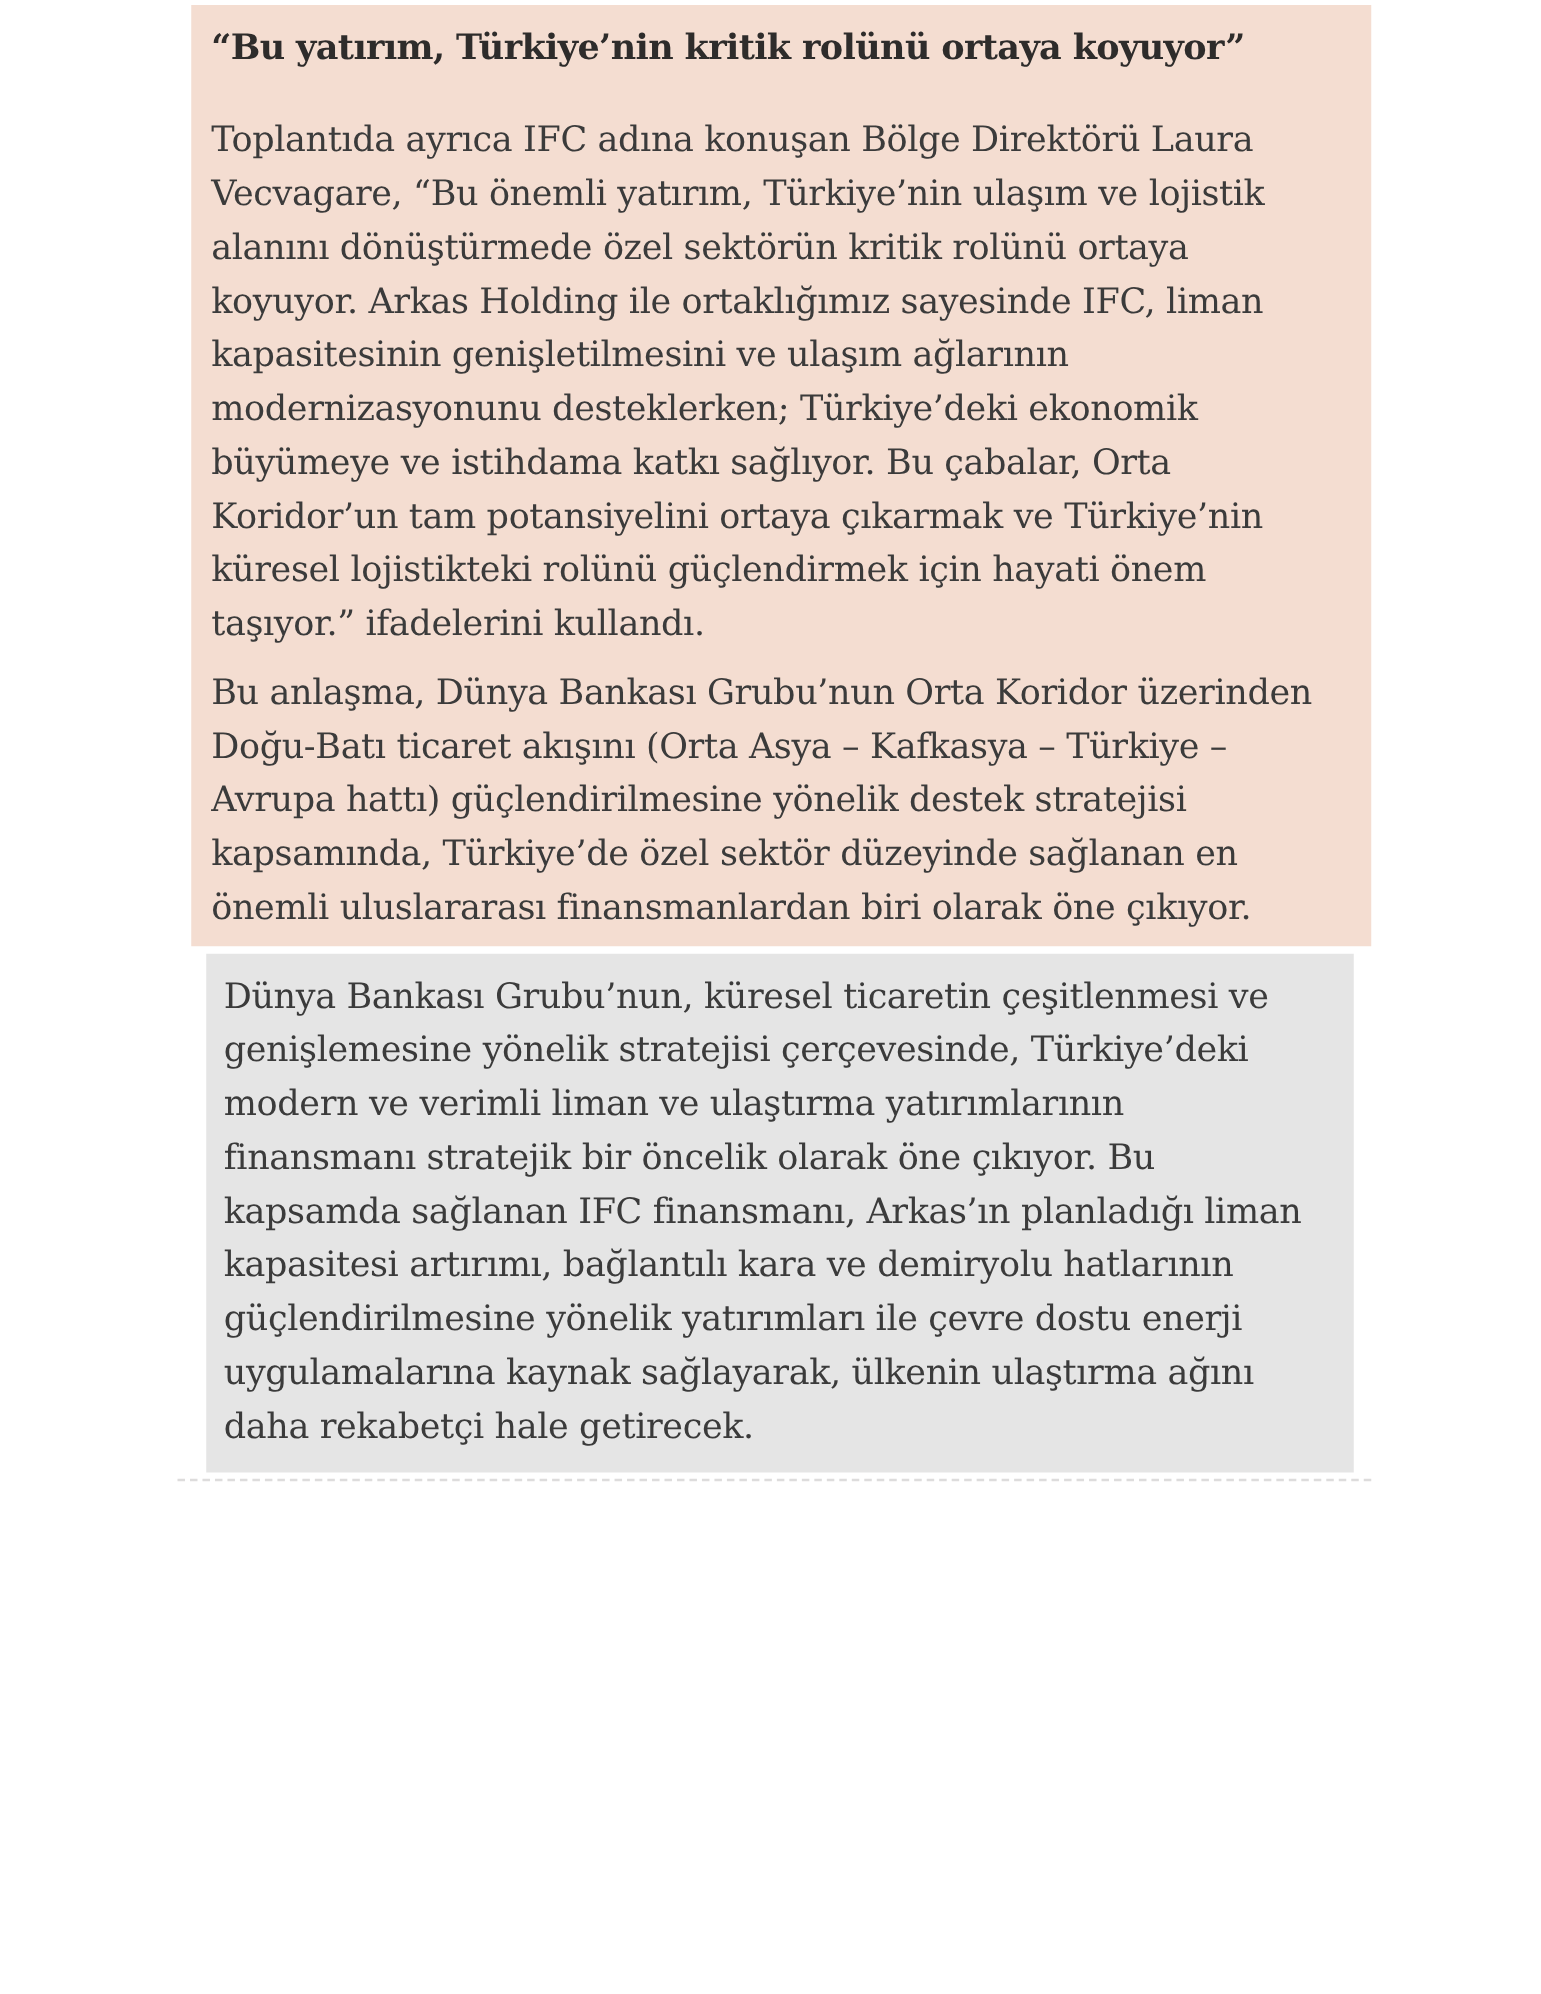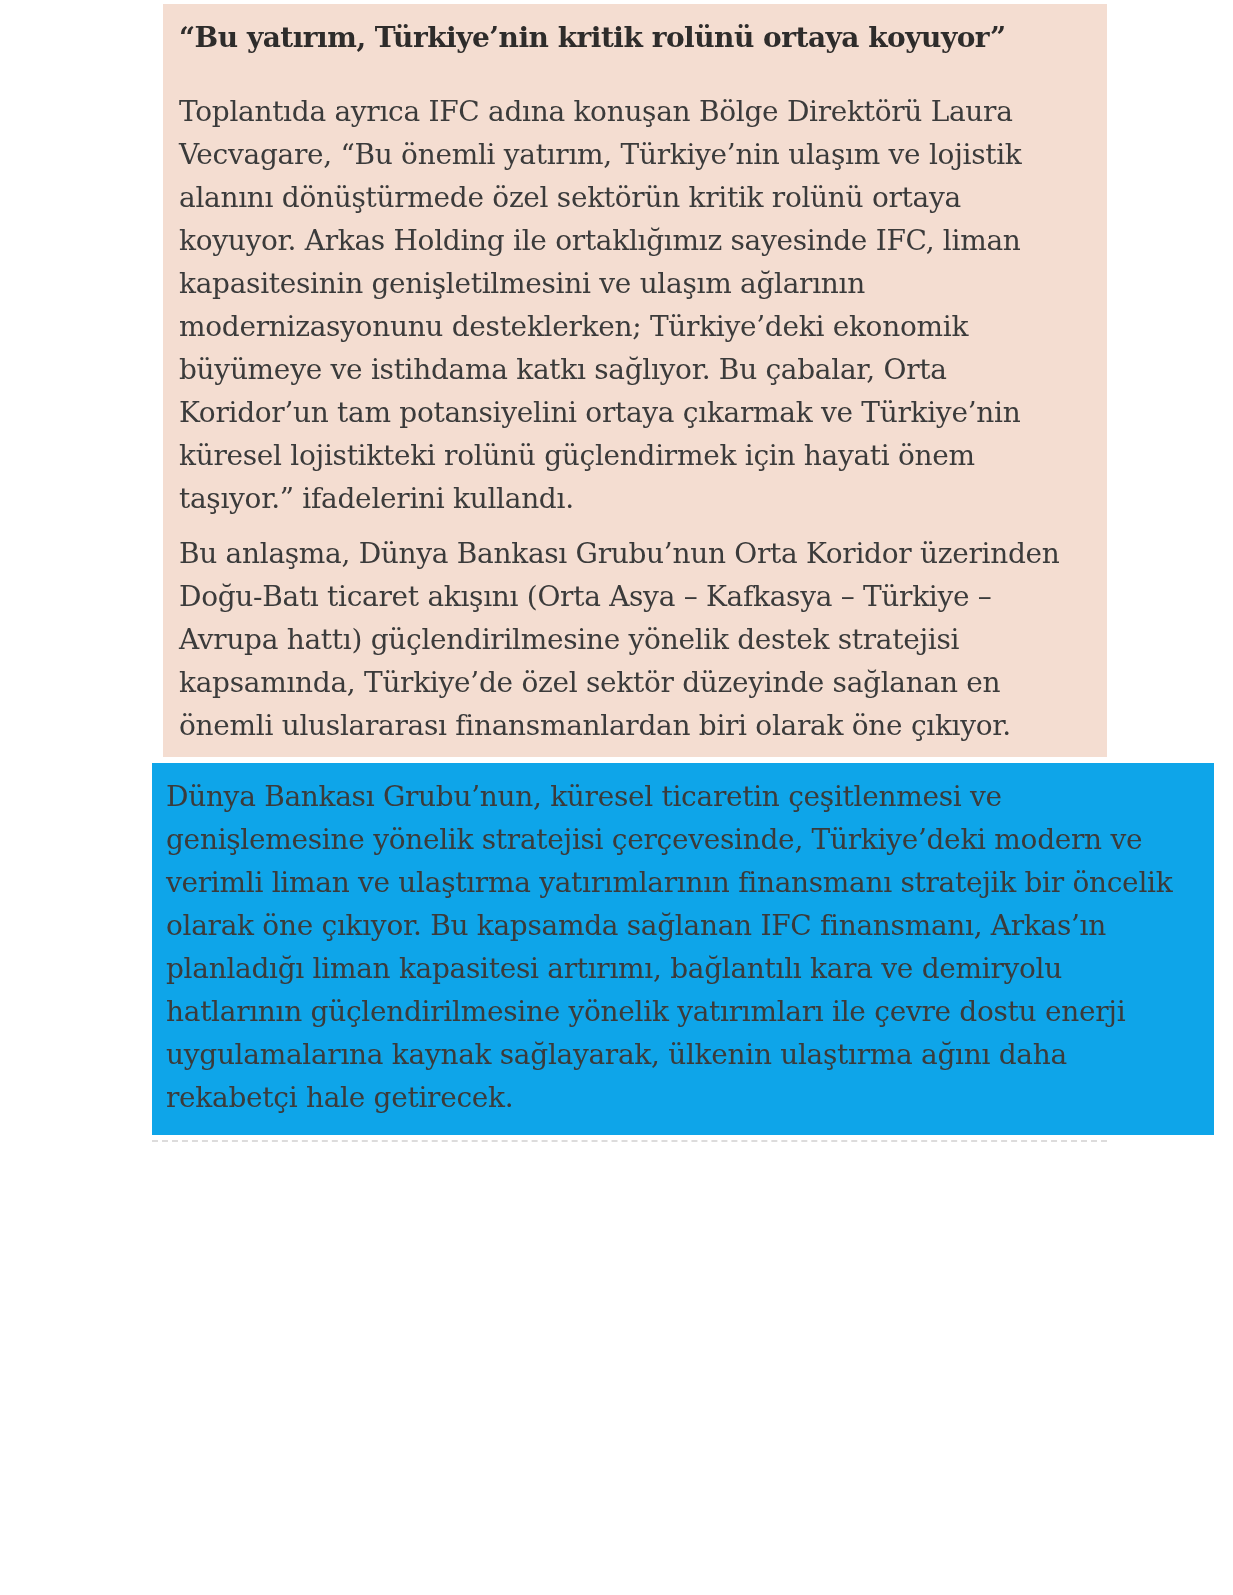--- a/index.html
+++ b/index.html
@@ -10,21 +10,21 @@
   body {
     width: 1233px;
     height: 1595px;
     position: relative;
     font-family: "DejaVu Serif", "Liberation Serif", serif;
     color: #3b3b3b;
     overflow: hidden;
   }
   .article {
     position: absolute;
-    left: 152px;
+    left: 142px;
     top: 4px;
     width: 955px;
   }
   .quote-block {
     margin-left: 11px;
     width: 944px;
     box-sizing: border-box;
     background: #f4ddd1;
     padding: 14px 22px 10px 16px;
   }
@@ -41,24 +41,25 @@
     line-height: 43px;
     letter-spacing: -0.3px;
     margin: 0;
     color: #3b3b3b;
   }
   .para + .para {
     margin-top: 12px;
   }
   .body-block {
     margin-top: 6px;
-    width: 1062px;
+    width: 918px;
     box-sizing: border-box;
-    background: #0ea5e9;
+    background: #e5e5e5;
     padding: 12px 22px 16px 14px;
+    margin-left: 23px;
   }
   .dashed-separator {
     margin-top: 5px;
     width: 955px;
     height: 0;
     border-bottom: 2px dashed #dddcdc;
   }
 </style>
 </head>
 <body>

